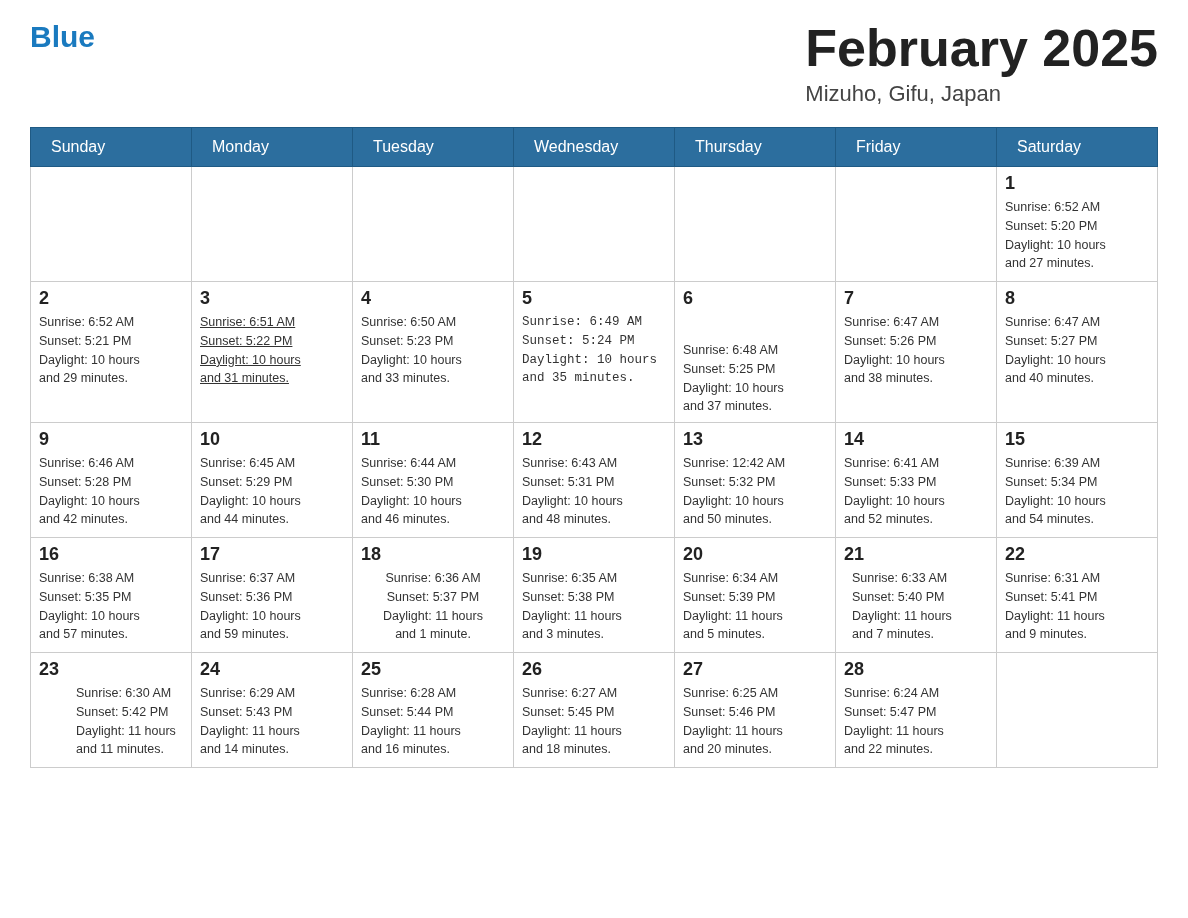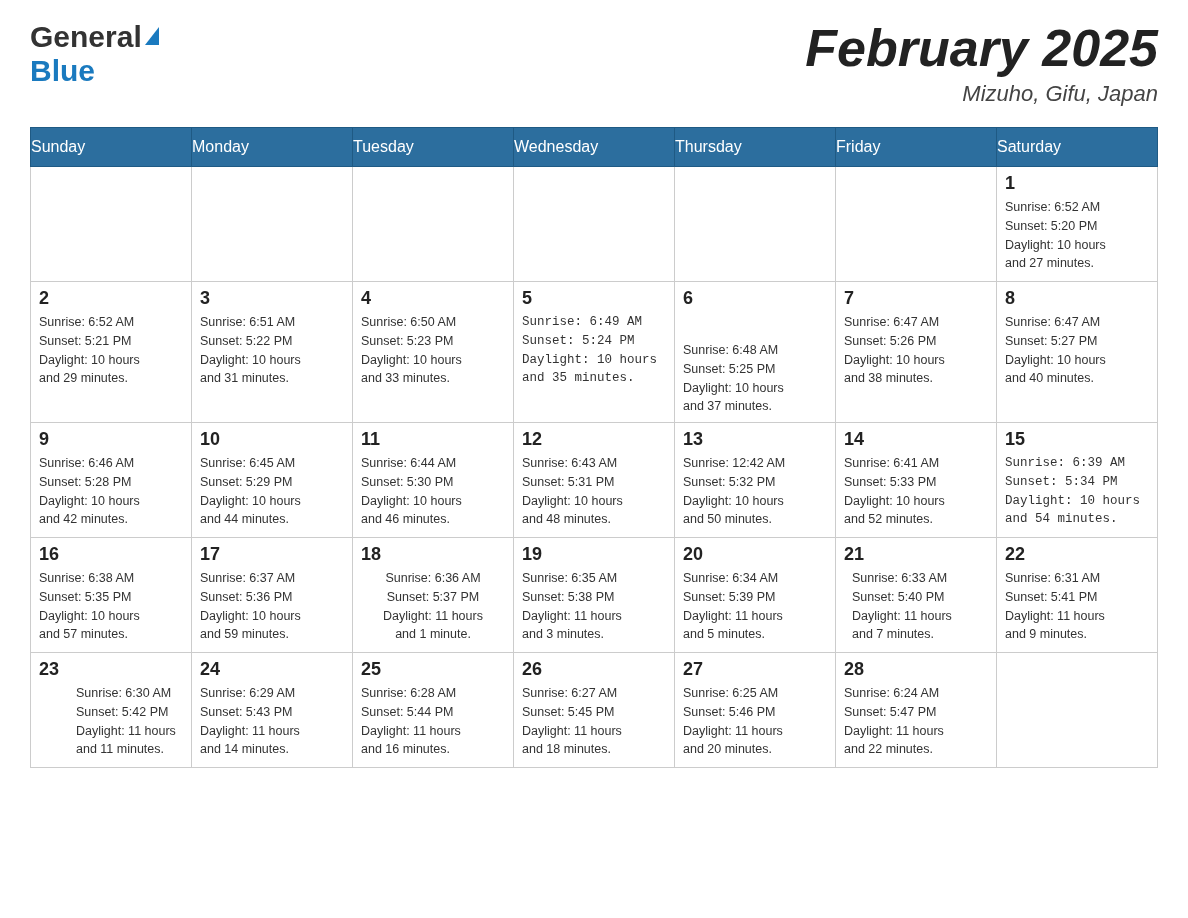--- a/index.html
+++ b/index.html
@@ -15,22 +15,20 @@
       justify-content: space-between;
       align-items: flex-start;
       margin-bottom: 20px;
     }
     .logo {
       display: flex;
       flex-direction: column;
       align-items: flex-start;
     }
     .title-block {
-      text-align: right;
-      font-style: italic;
     }
     .month-title {
       font-size: 52px;
       font-weight: bold;
       color: #222;
       line-height: 1.1;
     }
     .location-title {
       font-size: 22px;
       color: #444;
@@ -39,21 +37,21 @@
     .calendar {
       width: 100%;
       border-collapse: collapse;
       border: 1px solid #aaa;
     }
     .calendar th {
       background-color: #2c6e9e;
       color: #fff;
       font-size: 16px;
       font-weight: normal;
-      padding: 10px 0;
+      padding: 10px 20px;
       text-align: left;
       border: 1px solid #1f5a84;
     }
     .calendar td {
       vertical-align: top;
       width: calc(100% / 7);
       padding: 6px 8px;
       border: 1px solid #ccc;
       min-height: 100px;
       font-size: 13px;
@@ -101,24 +99,20 @@
       font-size: 30px;
       font-weight: bold;
       color: #1a7abf;
     }
   </style>
 </head>
 <body>
 
 <div class="header">
   <div class="logo">
-    <div class="logo-row">
-      <span class="logo-text-general">General</span>
-      <span class="logo-arrow"></span>
-    </div>
     <div>
       <span class="logo-text-blue">Blue</span>
     </div>
   </div>
   <div class="title-block">
     <div class="month-title">February 2025</div>
     <div class="location-title">Mizuho, Gifu, Japan</div>
   </div>
 </div>
 
@@ -153,21 +147,21 @@
       <tr>
         <td>
           <span class="day-number">2</span>
           <div class="day-info" style="white-space: pre-line;">Sunrise: 6:52 AM
 Sunset: 5:21 PM
 Daylight: 10 hours
 and 29 minutes.</div>
         </td>
         <td>
           <span class="day-number">3</span>
-          <div class="day-info" style="white-space: pre-line;">Sunrise: 6:51 AM
+          <div class="day-info" style="white-space: pre-line; text-decoration: underline;">Sunrise: 6:51 AM
 Sunset: 5:22 PM
 Daylight: 10 hours
 and 31 minutes.</div>
         </td>
         <td>
           <span class="day-number">4</span>
           <div class="day-info" style="white-space: pre-line;">Sunrise: 6:50 AM
 Sunset: 5:23 PM
 Daylight: 10 hours
 and 33 minutes.</div>
@@ -239,21 +233,21 @@
         </td>
         <td>
           <span class="day-number">14</span>
           <div class="day-info" style="white-space: pre-line;">Sunrise: 6:41 AM
 Sunset: 5:33 PM
 Daylight: 10 hours
 and 52 minutes.</div>
         </td>
         <td>
           <span class="day-number">15</span>
-          <div class="day-info" style="white-space: pre-line; font-family: Liberation Mono, monospace;">Sunrise: 6:39 AM
+          <div class="day-info" style="white-space: pre-line;">Sunrise: 6:39 AM
 Sunset: 5:34 PM
 Daylight: 10 hours
 and 54 minutes.</div>
         </td>
       </tr>
       <tr>
         <td>
           <span class="day-number">16</span>
           <div class="day-info" style="white-space: pre-line;">Sunrise: 6:38 AM
 Sunset: 5:35 PM

